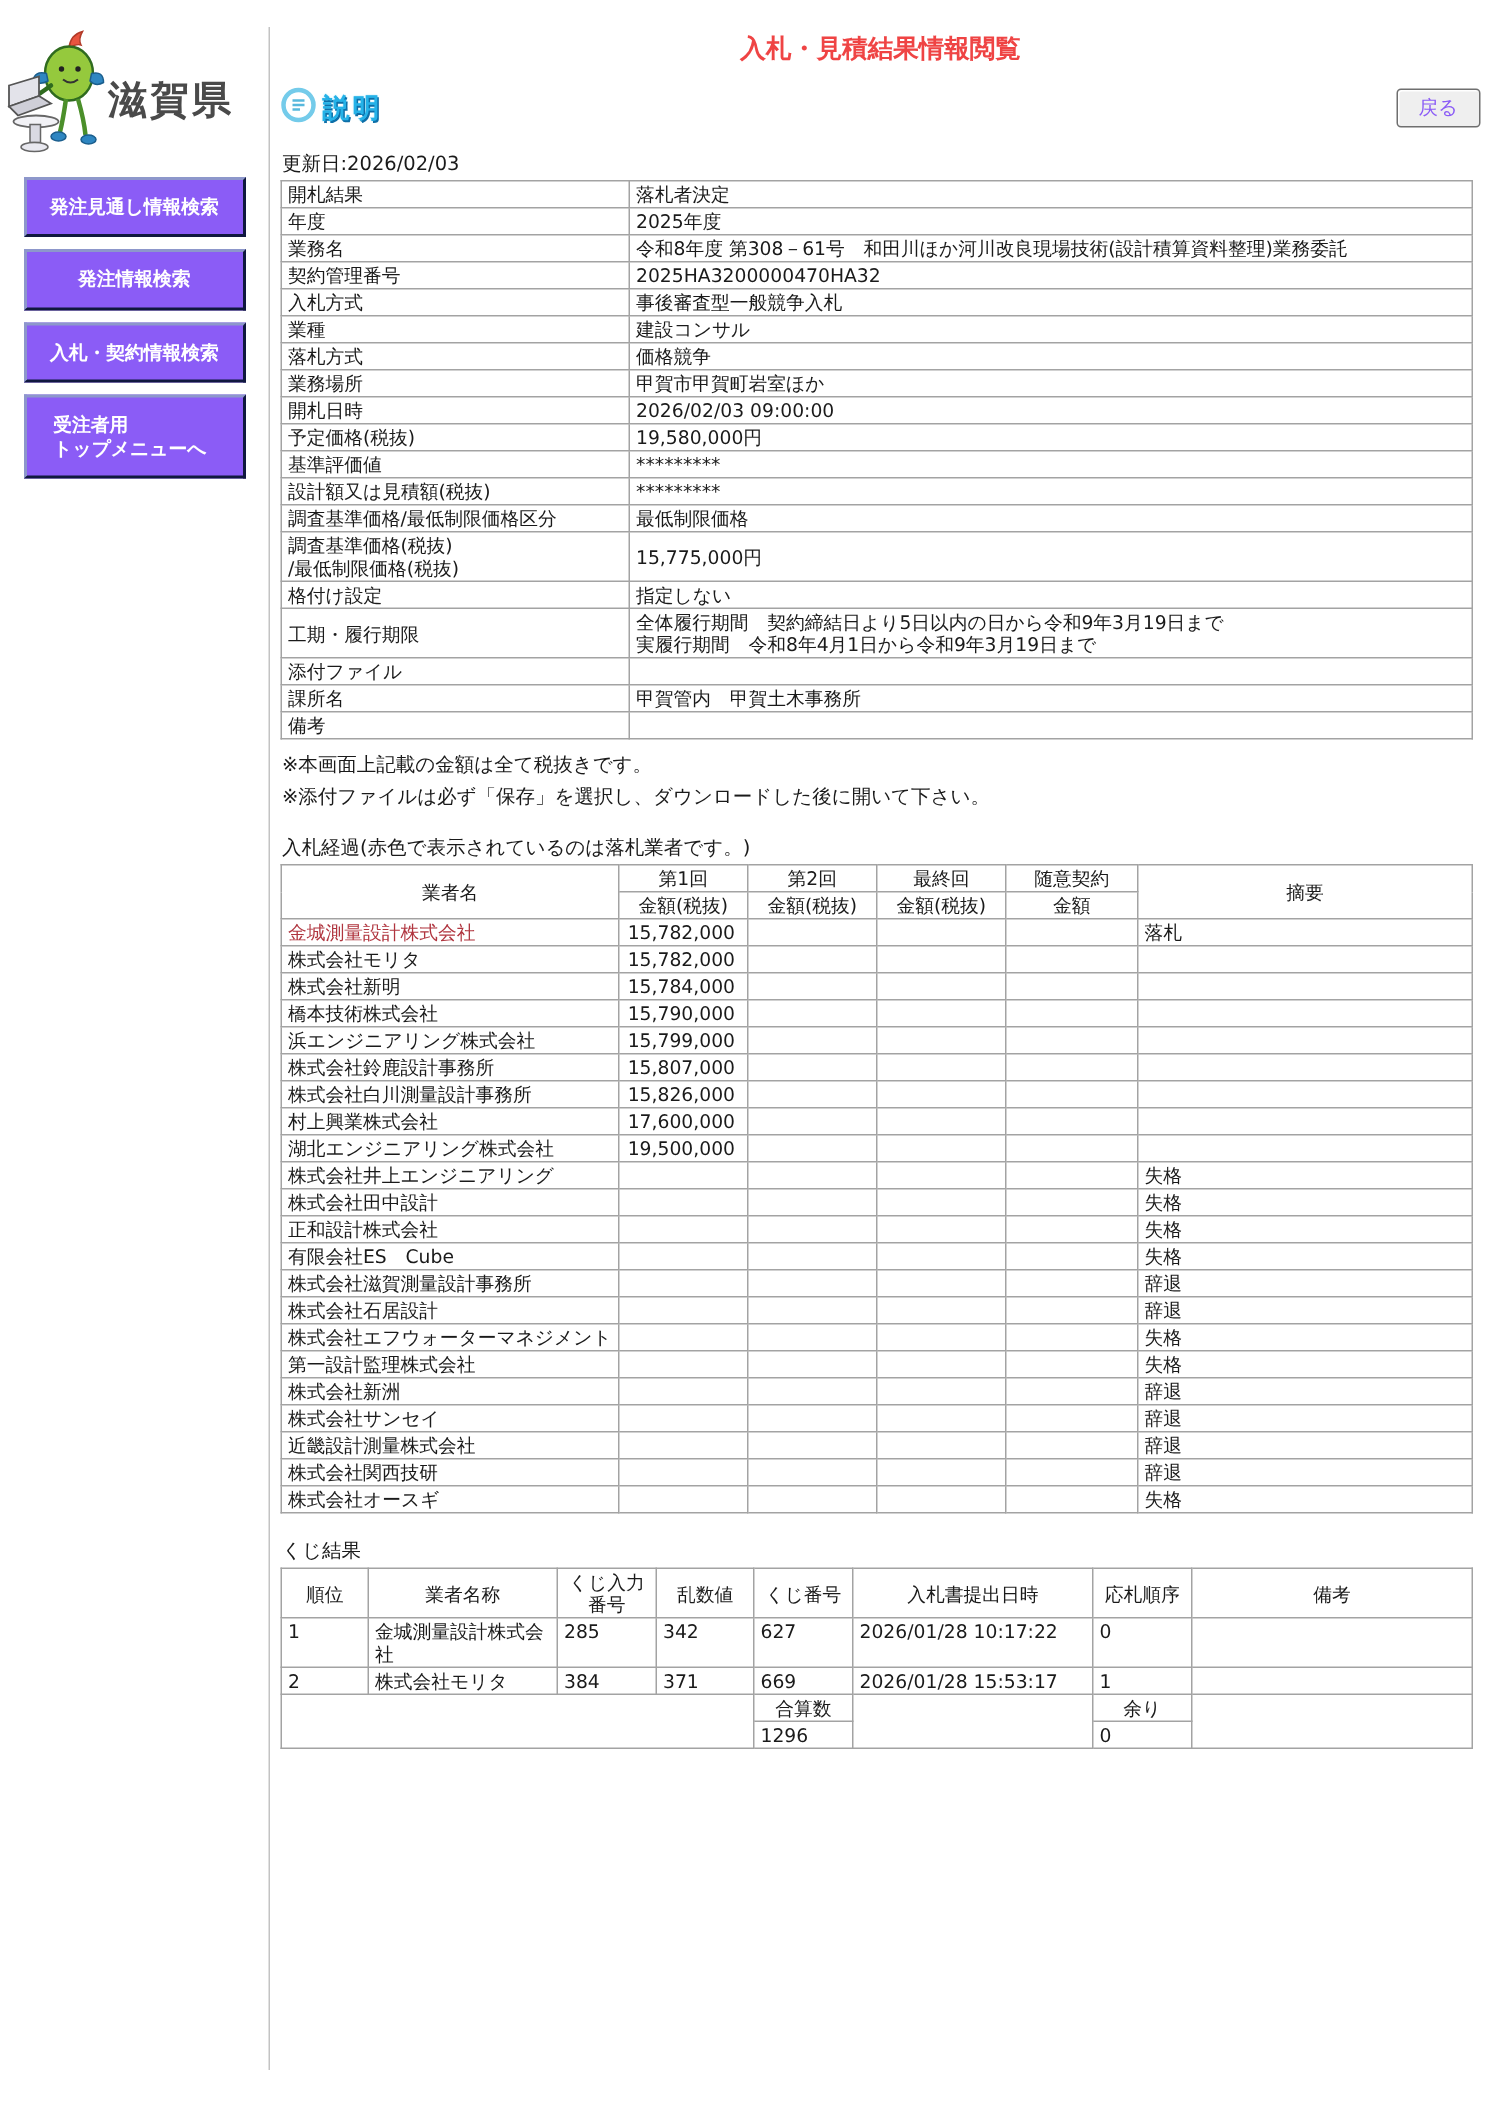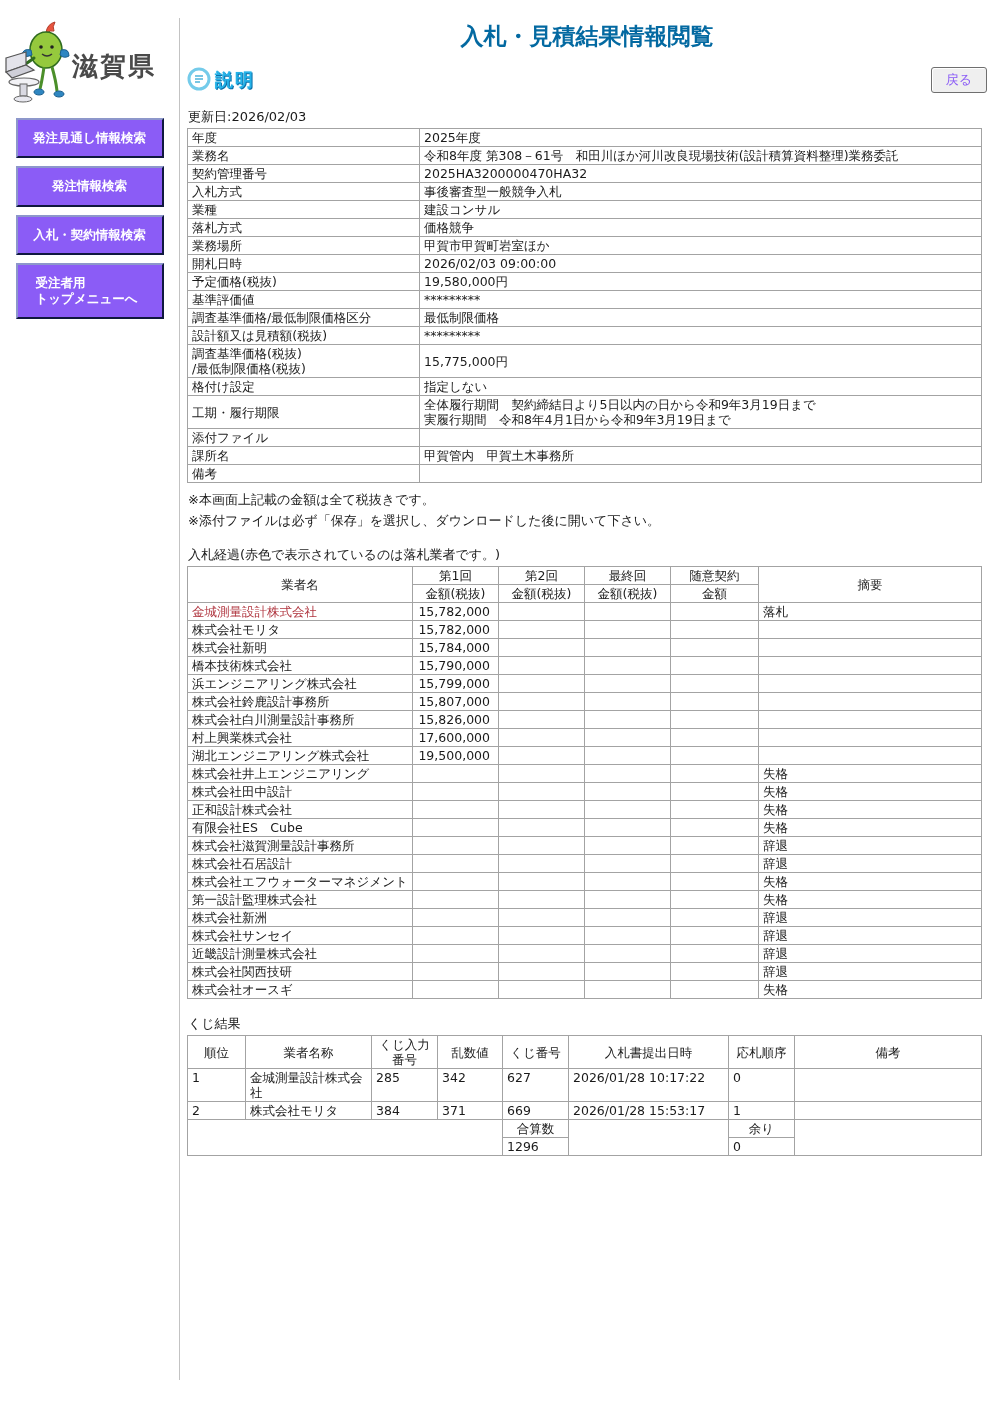--- a/index.html
+++ b/index.html
@@ -14,21 +14,21 @@
   .logo-text { font-size:26px; font-weight:bold; color:#4a4a4a; letter-spacing:2px; margin-left:2px; }
   .side-btn { width:148px; margin:0 auto 8px auto; background:#8b5cf6; color:#fff;
               font-size:12.5px; font-weight:bold; text-align:center; padding:10px 2px;
               border-top:2px solid #8d97cb; border-left:2px solid #8d97cb;
               border-right:2px solid #10183f; border-bottom:2px solid #10183f;
               cursor:pointer; line-height:1.3; }
   .side-btn.two-line { text-align:left; padding-left:18px; white-space:pre-line; }
 
   
   .main { position:absolute; left:187px; top:15px; width:800px; }
-  .page-title { text-align:center; font-size:23px; font-weight:bold; margin:6px 0 14px 0; color:#0369a1; }
+  .page-title { text-align:center; font-size:17px; font-weight:bold; margin:6px 0 14px 0; color:#ef4444; }
   .toolbar { display:flex; justify-content:space-between; align-items:center; height:28px; margin-bottom:14px; }
   .explain-btn { display:flex; align-items:center; gap:4px; cursor:pointer; }
   .explain-label { font-size:18px; font-weight:bold; color:#25b2e8; letter-spacing:2px;
                    text-shadow:1px 1px 0 #0d6fa8, 0 0 1px #7fd6f2; }
   .back-btn { background:#efefef; border:1px solid #6f6f6f; border-radius:3px;
               font-size:13px; padding:3px 14px; font-family:inherit; cursor:pointer;
               box-shadow:inset 1px 1px 0 #fff; color:#8b5cf6; }
   .update-date { margin:4px 0 2px 1px; }
 
   
@@ -123,20 +123,24 @@
 
   <div class="update-date">更新日:2026/02/03</div>
 
   <table class="detail-table">
     <colgroup>
         <col style="width:232px">
         <col>
       </colgroup>
     <tbody>
         <tr>
+          <td class="dlabel">開札結果</td>
+          <td class="dvalue">落札者決定</td>
+        </tr>
+        <tr>
           <td class="dlabel">年度</td>
           <td class="dvalue">2025年度</td>
         </tr>
         <tr>
           <td class="dlabel">業務名</td>
           <td class="dvalue">令和8年度 第308－61号　和田川ほか河川改良現場技術(設計積算資料整理)業務委託</td>
         </tr>
         <tr>
           <td class="dlabel">契約管理番号</td>
           <td class="dvalue">2025HA3200000470HA32</td>
@@ -163,26 +167,26 @@
         </tr>
         <tr>
           <td class="dlabel">予定価格(税抜)</td>
           <td class="dvalue">19,580,000円</td>
         </tr>
         <tr>
           <td class="dlabel">基準評価値</td>
           <td class="dvalue">*********</td>
         </tr>
         <tr>
+          <td class="dlabel">設計額又は見積額(税抜)</td>
+          <td class="dvalue">*********</td>
+        </tr>
+        <tr>
           <td class="dlabel">調査基準価格/最低制限価格区分</td>
           <td class="dvalue">最低制限価格</td>
-        </tr>
-        <tr>
-          <td class="dlabel">設計額又は見積額(税抜)</td>
-          <td class="dvalue">*********</td>
         </tr>
         <tr>
           <td class="dlabel">調査基準価格(税抜)
 /最低制限価格(税抜)</td>
           <td class="dvalue">15,775,000円</td>
         </tr>
         <tr>
           <td class="dlabel">格付け設定</td>
           <td class="dvalue">指定しない</td>
         </tr>

